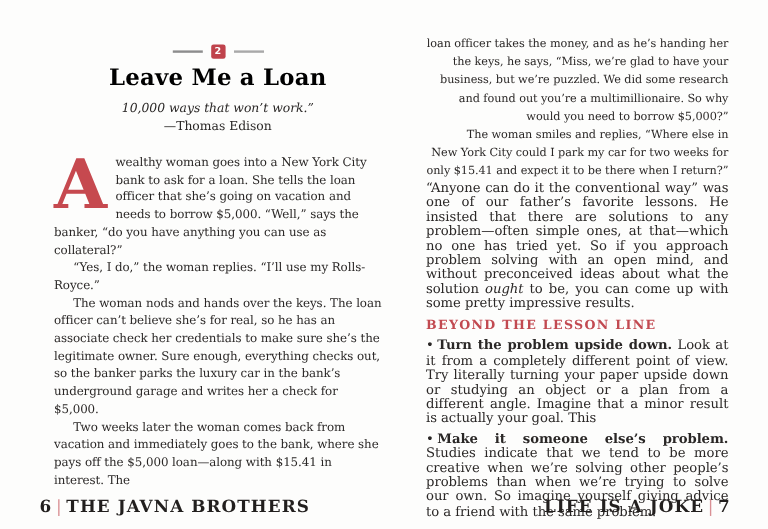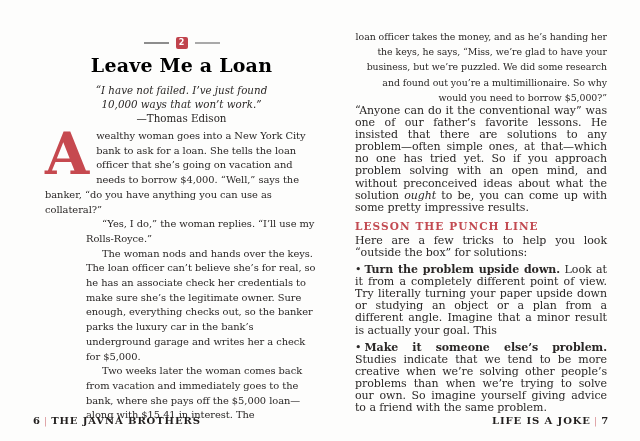--- a/index.html
+++ b/index.html
@@ -18,41 +18,41 @@
     text-align:center;
   }
   .chapter-title{margin:5px 0 0;font-size:19px;font-weight:700;color:#000000;letter-spacing:.2px;}
   .epigraph{margin-top:8px;font-size:10.3px;line-height:13.6px;font-style:italic;}
   .epigraph-attr{font-style:normal;font-weight:400;margin-top:1px;}
   .left-body{
     position:absolute;top:129px;left:45px;width:273px;
     font-size:9.9px;line-height:14.7px;letter-spacing:-.05px;text-align:left;
   }
   .left-body p{margin:0;}
-  p.ind{text-indent:16px;margin-left:41px;}
+  p.ind{text-indent:16px;}
   .dropcap{
     float:left;font-size:57px;line-height:44px;height:44px;margin:3px 7px 0 0;
     color:#c6494f;font-weight:700;
   }
   
   .right-col{position:absolute;top:29px;left:355px;width:252px;}
   .story{font-size:9.4px;line-height:15.2px;letter-spacing:-.05px;}
   .story p{margin:0;text-align:right;}
   .section-heading{
     font-size:10.5px;font-weight:700;color:#c24a51;letter-spacing:1.1px;
     margin:6px 0 3px;line-height:12px;
   }
   .section-para{font-size:11px;line-height:12.1px;letter-spacing:-.05px;text-align:justify;margin:0;}
   .bullet{margin-top:5px;}
   .bullet .marker{padding-right:3px;}
   .bullet .lead{font-weight:700;}
   em.oblique{font-style:italic;}
   
   .footer{
-    position:absolute;top:415px;font-size:10px;font-weight:700;
+    position:absolute;top:415px;font-size:14px;font-weight:700;
     letter-spacing:.9px;color:#221f1e;white-space:nowrap;
   }
   .footer-left{left:33px;}
   .footer-right{right:31px;}
   .footer .sep{color:#d99094;padding:0 3px;font-weight:400;}
 </style>
 </head>
 <body>
 
 <div class="spread">
@@ -60,55 +60,54 @@
   <div>
 
     <div class="chapter-head">
       <div class="badge-row">
         <span class="rule"></span>
         <span class="chapter-badge">2</span>
         <span class="rule light"></span>
       </div>
       <h1 class="chapter-title">Leave Me a Loan</h1>
       <div class="epigraph">
-        <div>“I have not failed. I’ve just found</div>
         <div>10,000 ways that won’t work.”</div>
         <div class="epigraph-attr">—Thomas Edison</div>
       </div>
     </div>
 
     <div class="left-body">
       <p>
-        <span class="dropcap">A</span><span>wealthy woman goes into a New York City bank to ask for a loan. She tells the loan officer that she’s going on vacation and needs to borrow $4,000. “Well,” says the banker, “do you have anything you can use as collateral?”</span>
+        <span class="dropcap">A</span><span>wealthy woman goes into a New York City bank to ask for a loan. She tells the loan officer that she’s going on vacation and needs to borrow $5,000. “Well,” says the banker, “do you have anything you can use as collateral?”</span>
       </p>
       <p class="ind">“Yes, I do,” the woman replies. “I’ll use my Rolls-Royce.”</p>
       <p class="ind">The woman nods and hands over the keys. The loan officer can’t believe she’s for real, so he has an associate check her credentials to make sure she’s the legitimate owner. Sure enough, everything checks out, so the banker parks the luxury car in the bank’s underground garage and writes her a check for $5,000.</p>
       <p class="ind">Two weeks later the woman comes back from vacation and immediately goes to the bank, where she pays off the $5,000 loan—along with $15.41 in interest. The</p>
     </div>
 
     <div class="footer footer-left">
       <span>6</span><span class="sep">|</span><span>THE JAVNA BROTHERS</span>
     </div>
   </div>
 
   <div>
 
     <div class="right-col">
 
       <div class="story">
         <p>loan officer takes the money, and as he’s handing her the keys, he says, “Miss, we’re glad to have your business, but we’re puzzled. We did some research and found out you’re a multimillionaire. So why would you need to borrow $5,000?”</p>
+        <p class="ind">The woman smiles and replies, “Where else in New York City could I park my car for two weeks for only $15.41 and expect it to be there when I return?”</p>
       </div>
 
       <div>
         <p class="section-para"><span>“Anyone can do it the conventional way” was one of our father’s favorite lessons. He insisted that there are solutions to any problem—often simple ones, at that—which no one has tried yet. So if you approach problem solving with an open mind, and without preconceived ideas about what the solution </span><em class="oblique">ought</em><span> to be, you can come up with some pretty impressive results.</span></p>
       </div>
 
       <div>
-        <h2 class="section-heading">LESSON THE PUNCH LINE</h2>
-        <p class="section-para">Here are a few tricks to help you look “outside the box” for solutions:</p>
+        <h2 class="section-heading">BEYOND THE LESSON LINE</h2>
 
         <p class="section-para bullet"><span class="marker">•</span><span class="lead">Turn the problem upside down.</span><span> Look at it from a completely different point of view. Try literally turning your paper upside down or studying an object or a plan from a different angle. Imagine that a minor result is actually your goal. This</span></p>
 
         <p class="section-para bullet"><span class="marker">•</span><span class="lead">Make it someone else’s problem.</span><span> Studies indicate that we tend to be more creative when we’re solving other people’s problems than when we’re trying to solve our own. So imagine yourself giving advice to a friend with the same problem.</span></p>
       </div>
     </div>
 
     <div class="footer footer-right">
       <span>LIFE IS A JOKE</span><span class="sep">|</span><span>7</span>
     </div>

